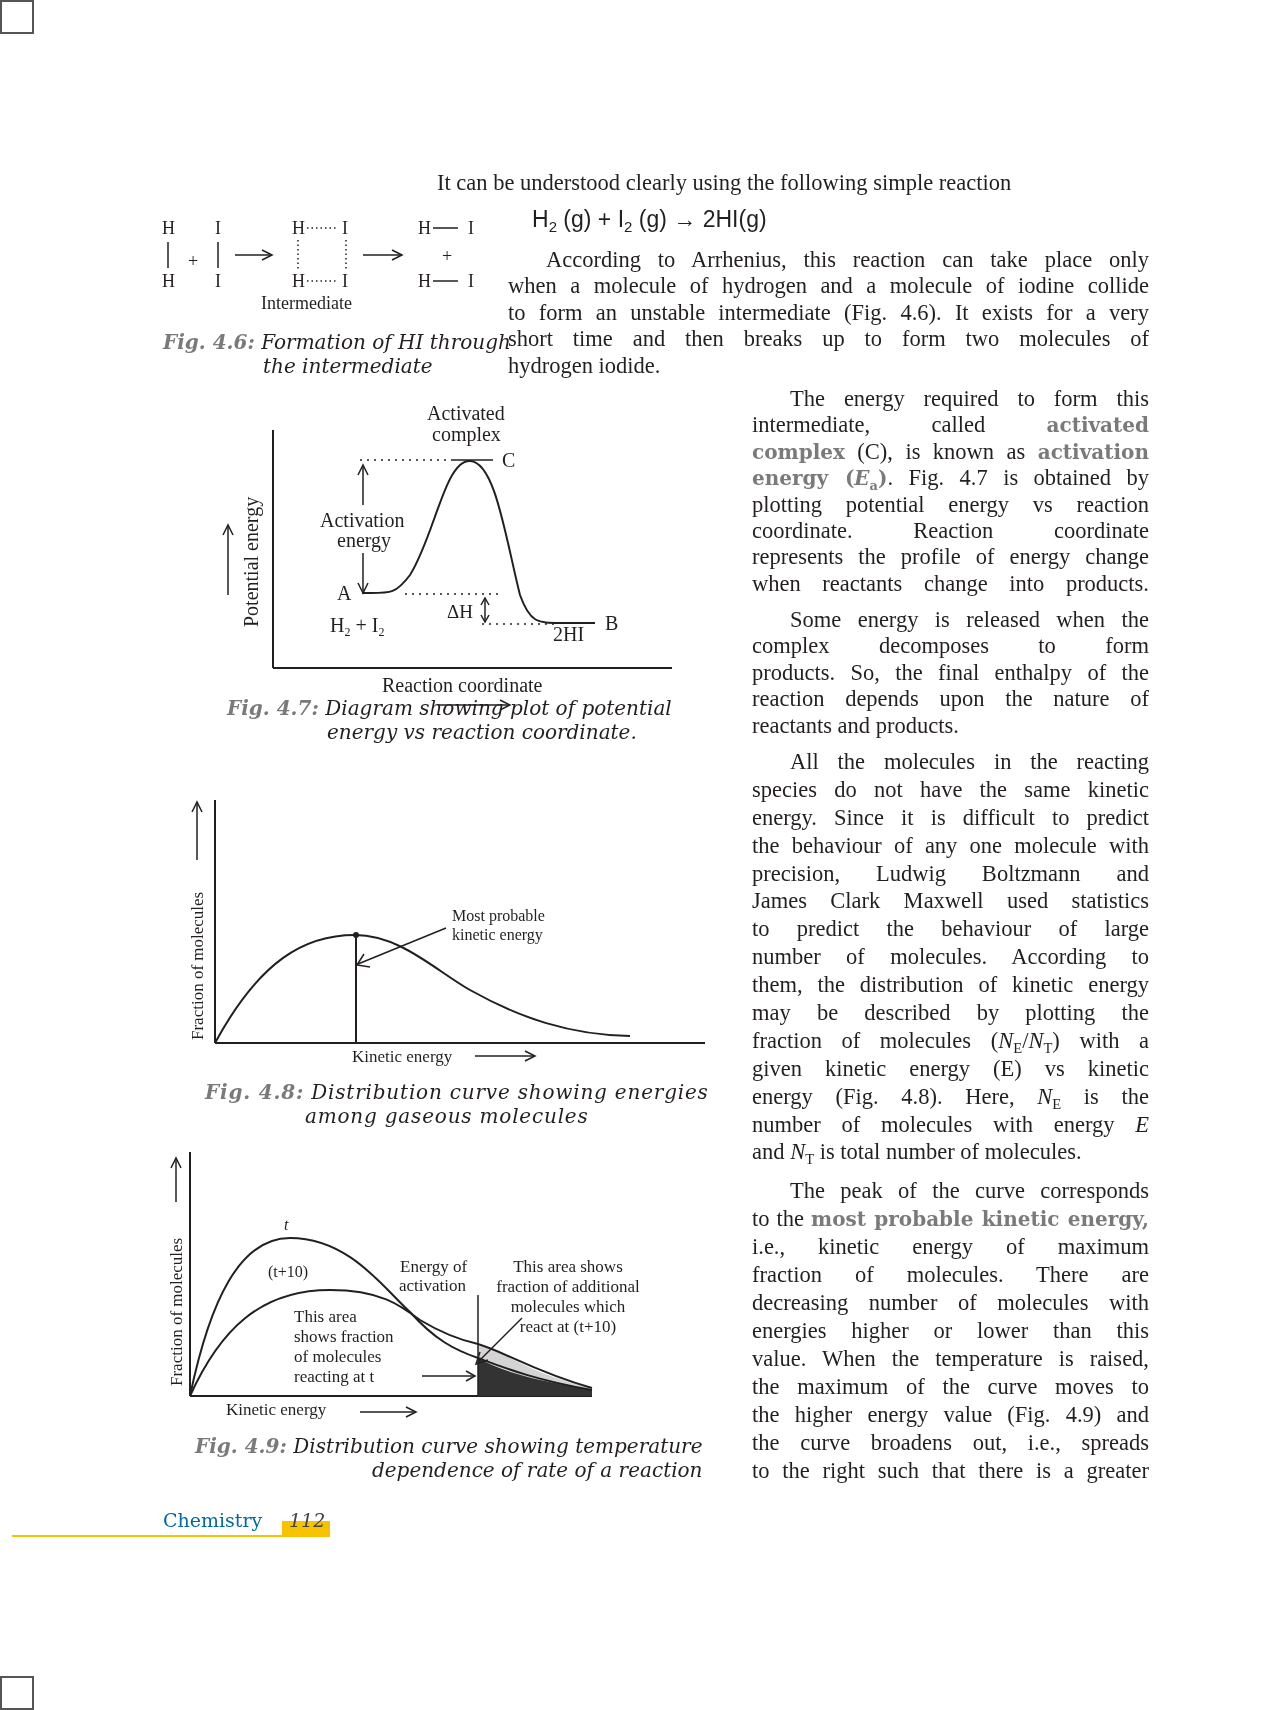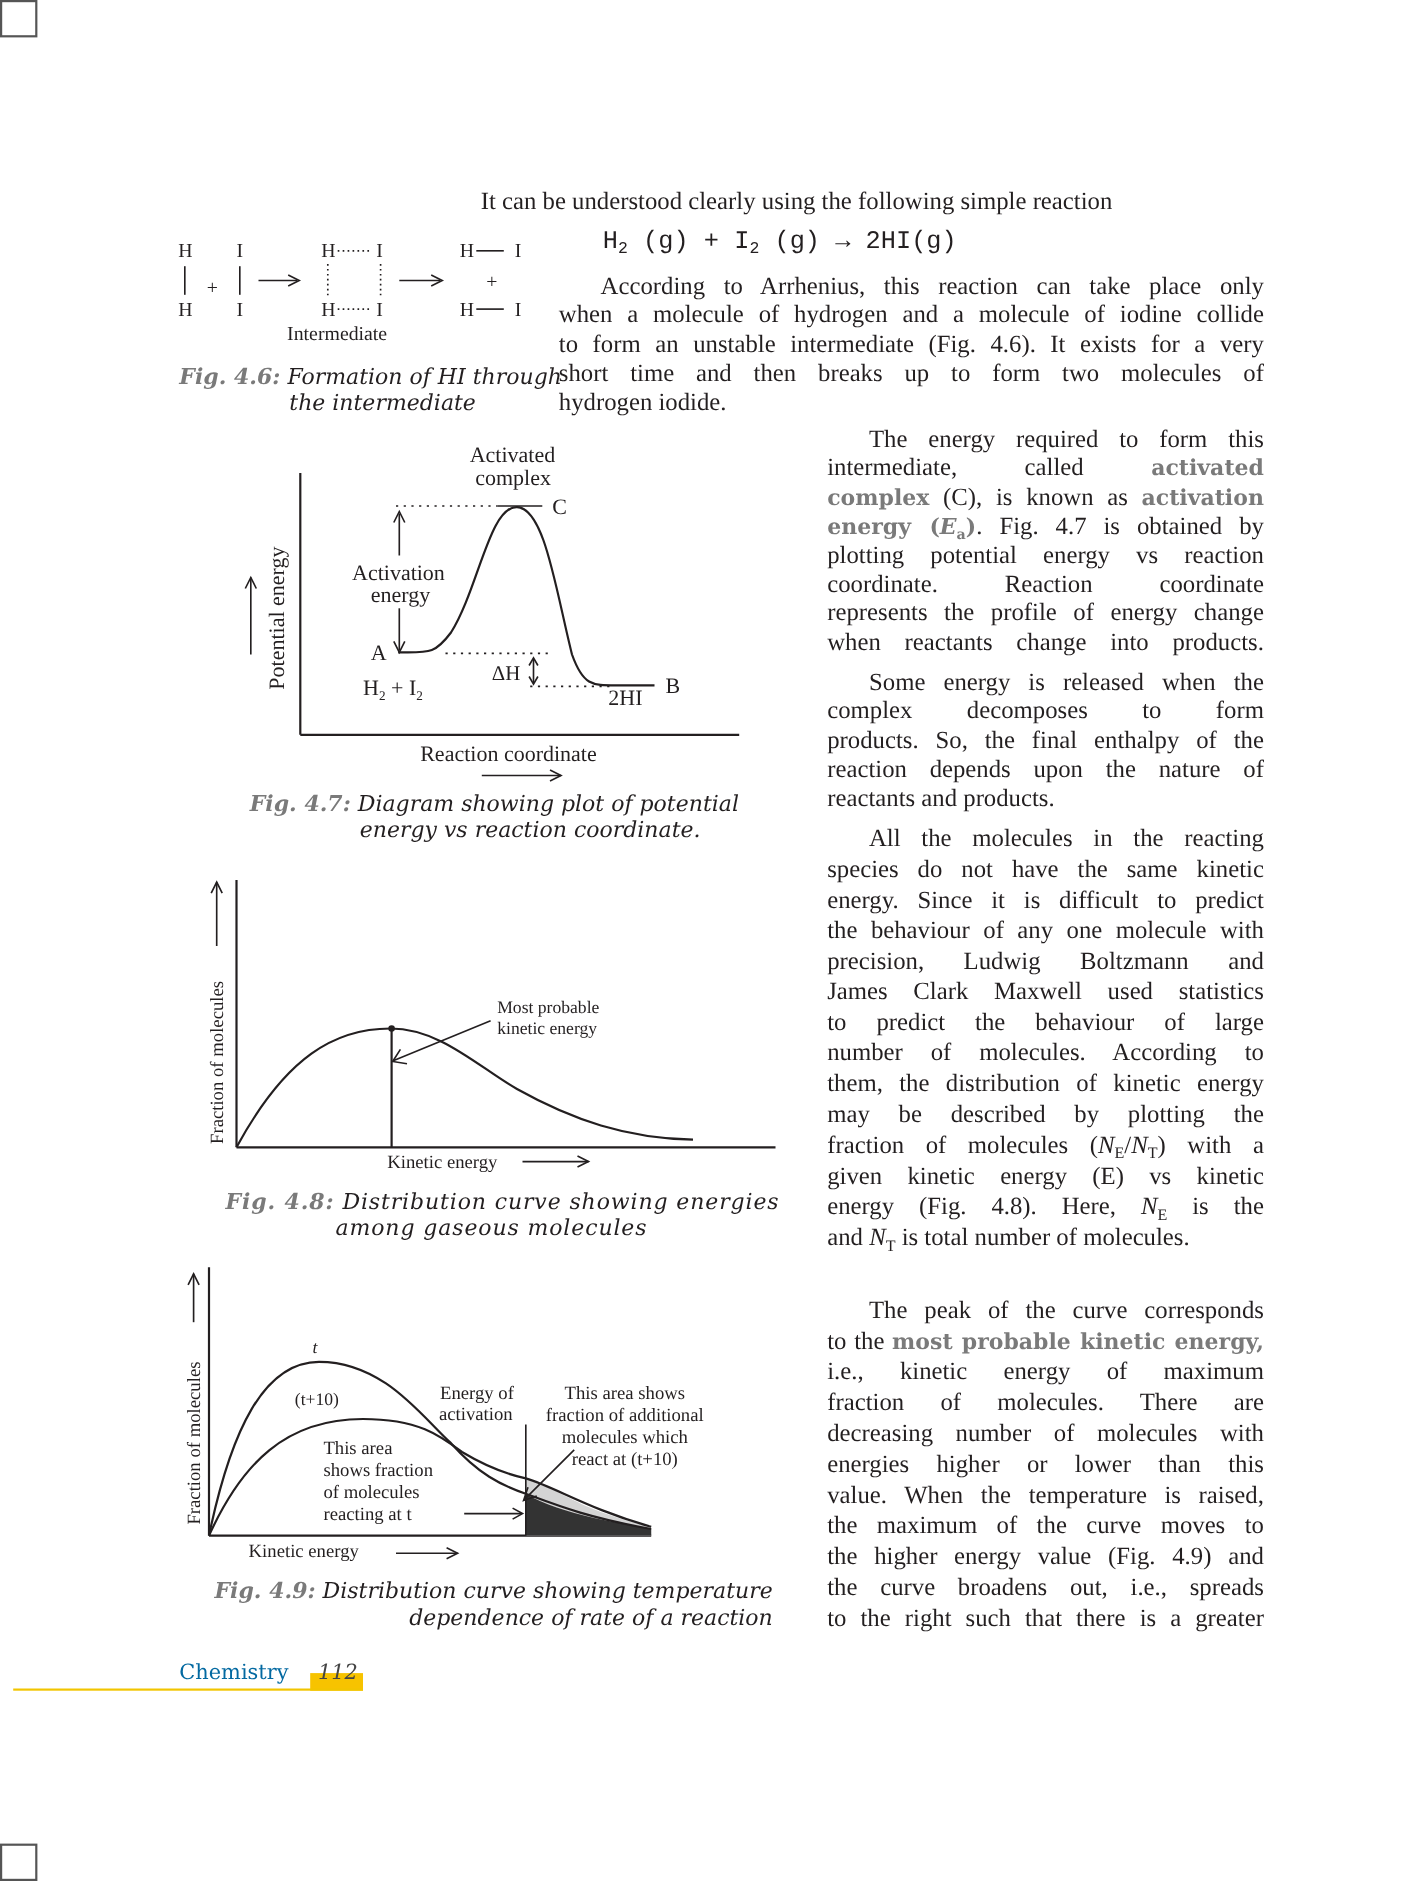--- a/index.html
+++ b/index.html
@@ -23,21 +23,21 @@
 </head>
 <body>
 
 <div class="corner-box" style="left:0;top:0;"></div>
 <div class="corner-box" style="left:0;top:1676px;"></div>
 
 <div class="para" style="left:437px;top:170px;width:700px;">
   <span class="line last">It can be understood clearly using the following simple reaction</span>
 </div>
 
-<div class="abs" style="left:548px;top:206px;font-family:Liberation Mono, monospace;font-size:23px;">
+<div class="abs" style="left:532px;top:206px;font-family:Liberation Sans, sans-serif;font-size:23px;">
   <span>H</span><sub>2</sub>
   <span>(g)</span>
   <span>+</span>
   <span>I</span><sub>2</sub>
   <span>(g)</span>
   <span>→</span>
   <span>2HI</span><span>(g)</span>
 </div>
 
 <div class="para" style="left:508px;top:247px;width:641px;">
@@ -122,21 +122,21 @@
     <text transform="translate(38,232) rotate(-90)">Potential energy</text>
     <line x1="8" y1="200" x2="8" y2="130" stroke="#231f20" stroke-width="1.5"></line>
     <path d="M3,140 L8,130 L13,140" fill="none" stroke="#231f20" stroke-width="1.5"></path>
 
     <text x="162" y="297">Reaction coordinate</text>
     <line x1="218" y1="310" x2="290" y2="310" stroke="#231f20" stroke-width="1.5"></line>
     <path d="M280,305 L290,310 L280,315" fill="none" stroke="#231f20" stroke-width="1.5"></path>
   </g>
 </svg>
 
-<div class="cap" style="left:227px;top:718px;">
+<div class="cap" style="left:227px;top:696px;">
   <span class="fig">Fig. 4.7:</span>
   <span>Diagram showing plot of potential</span><br>
   <span style="padding-left:100px;">energy vs reaction coordinate.</span>
 </div>
 
 <svg class="abs" style="left:170px;top:790px;" width="540" height="280">
   <g class="diag-text">
     <line x1="45" y1="10" x2="45" y2="253" stroke="#231f20" stroke-width="2"></line>
     <line x1="45" y1="253" x2="535" y2="253" stroke="#231f20" stroke-width="2"></line>
     <path d="M45,253 C90,170 135,145 185,145 C230,145 265,180 300,200 C350,228 400,245 460,246" fill="none" stroke="#231f20" stroke-width="2"></path>
@@ -230,20 +230,21 @@
   <span class="line" style="height:27.9px">the behaviour of any one molecule with</span>
   <span class="line" style="height:27.9px">precision, Ludwig Boltzmann and</span>
   <span class="line" style="height:27.9px">James Clark Maxwell used statistics</span>
   <span class="line" style="height:27.9px">to predict the behaviour of large</span>
   <span class="line" style="height:27.9px">number of molecules. According to</span>
   <span class="line" style="height:27.9px">them, the distribution of kinetic energy</span>
   <span class="line" style="height:27.9px">may be described by plotting the</span>
   <span class="line" style="height:27.9px"><span>fraction of molecules (</span><i>N</i><sub>E</sub><span>/</span><i>N</i><sub>T</sub><span>) with a</span></span>
   <span class="line" style="height:27.9px">given kinetic energy (E) vs kinetic</span>
   <span class="line" style="height:27.9px"><span>energy (Fig. 4.8). Here, </span><i>N</i><sub>E</sub><span> is the</span></span>
+  <span class="line" style="height:27.9px"><span>number of molecules with energy </span><i>E</i></span>
   <span class="line last" style="height:27.9px"><span>and </span><i>N</i><sub>T</sub><span> is total number of molecules.</span></span>
 </div>
 
 <div class="para" style="left:752px;top:1177px;width:397px;line-height:28px;">
   <span class="line indent" style="height:28px">The peak of the curve corresponds</span>
   <span class="line" style="height:28px"><span>to the </span><span class="hl">most probable kinetic energy</span><span class="hl">,</span></span>
   <span class="line" style="height:28px">i.e., kinetic energy of maximum</span>
   <span class="line" style="height:28px">fraction of molecules. There are</span>
   <span class="line" style="height:28px">decreasing number of molecules with</span>
   <span class="line" style="height:28px">energies higher or lower than this</span>

